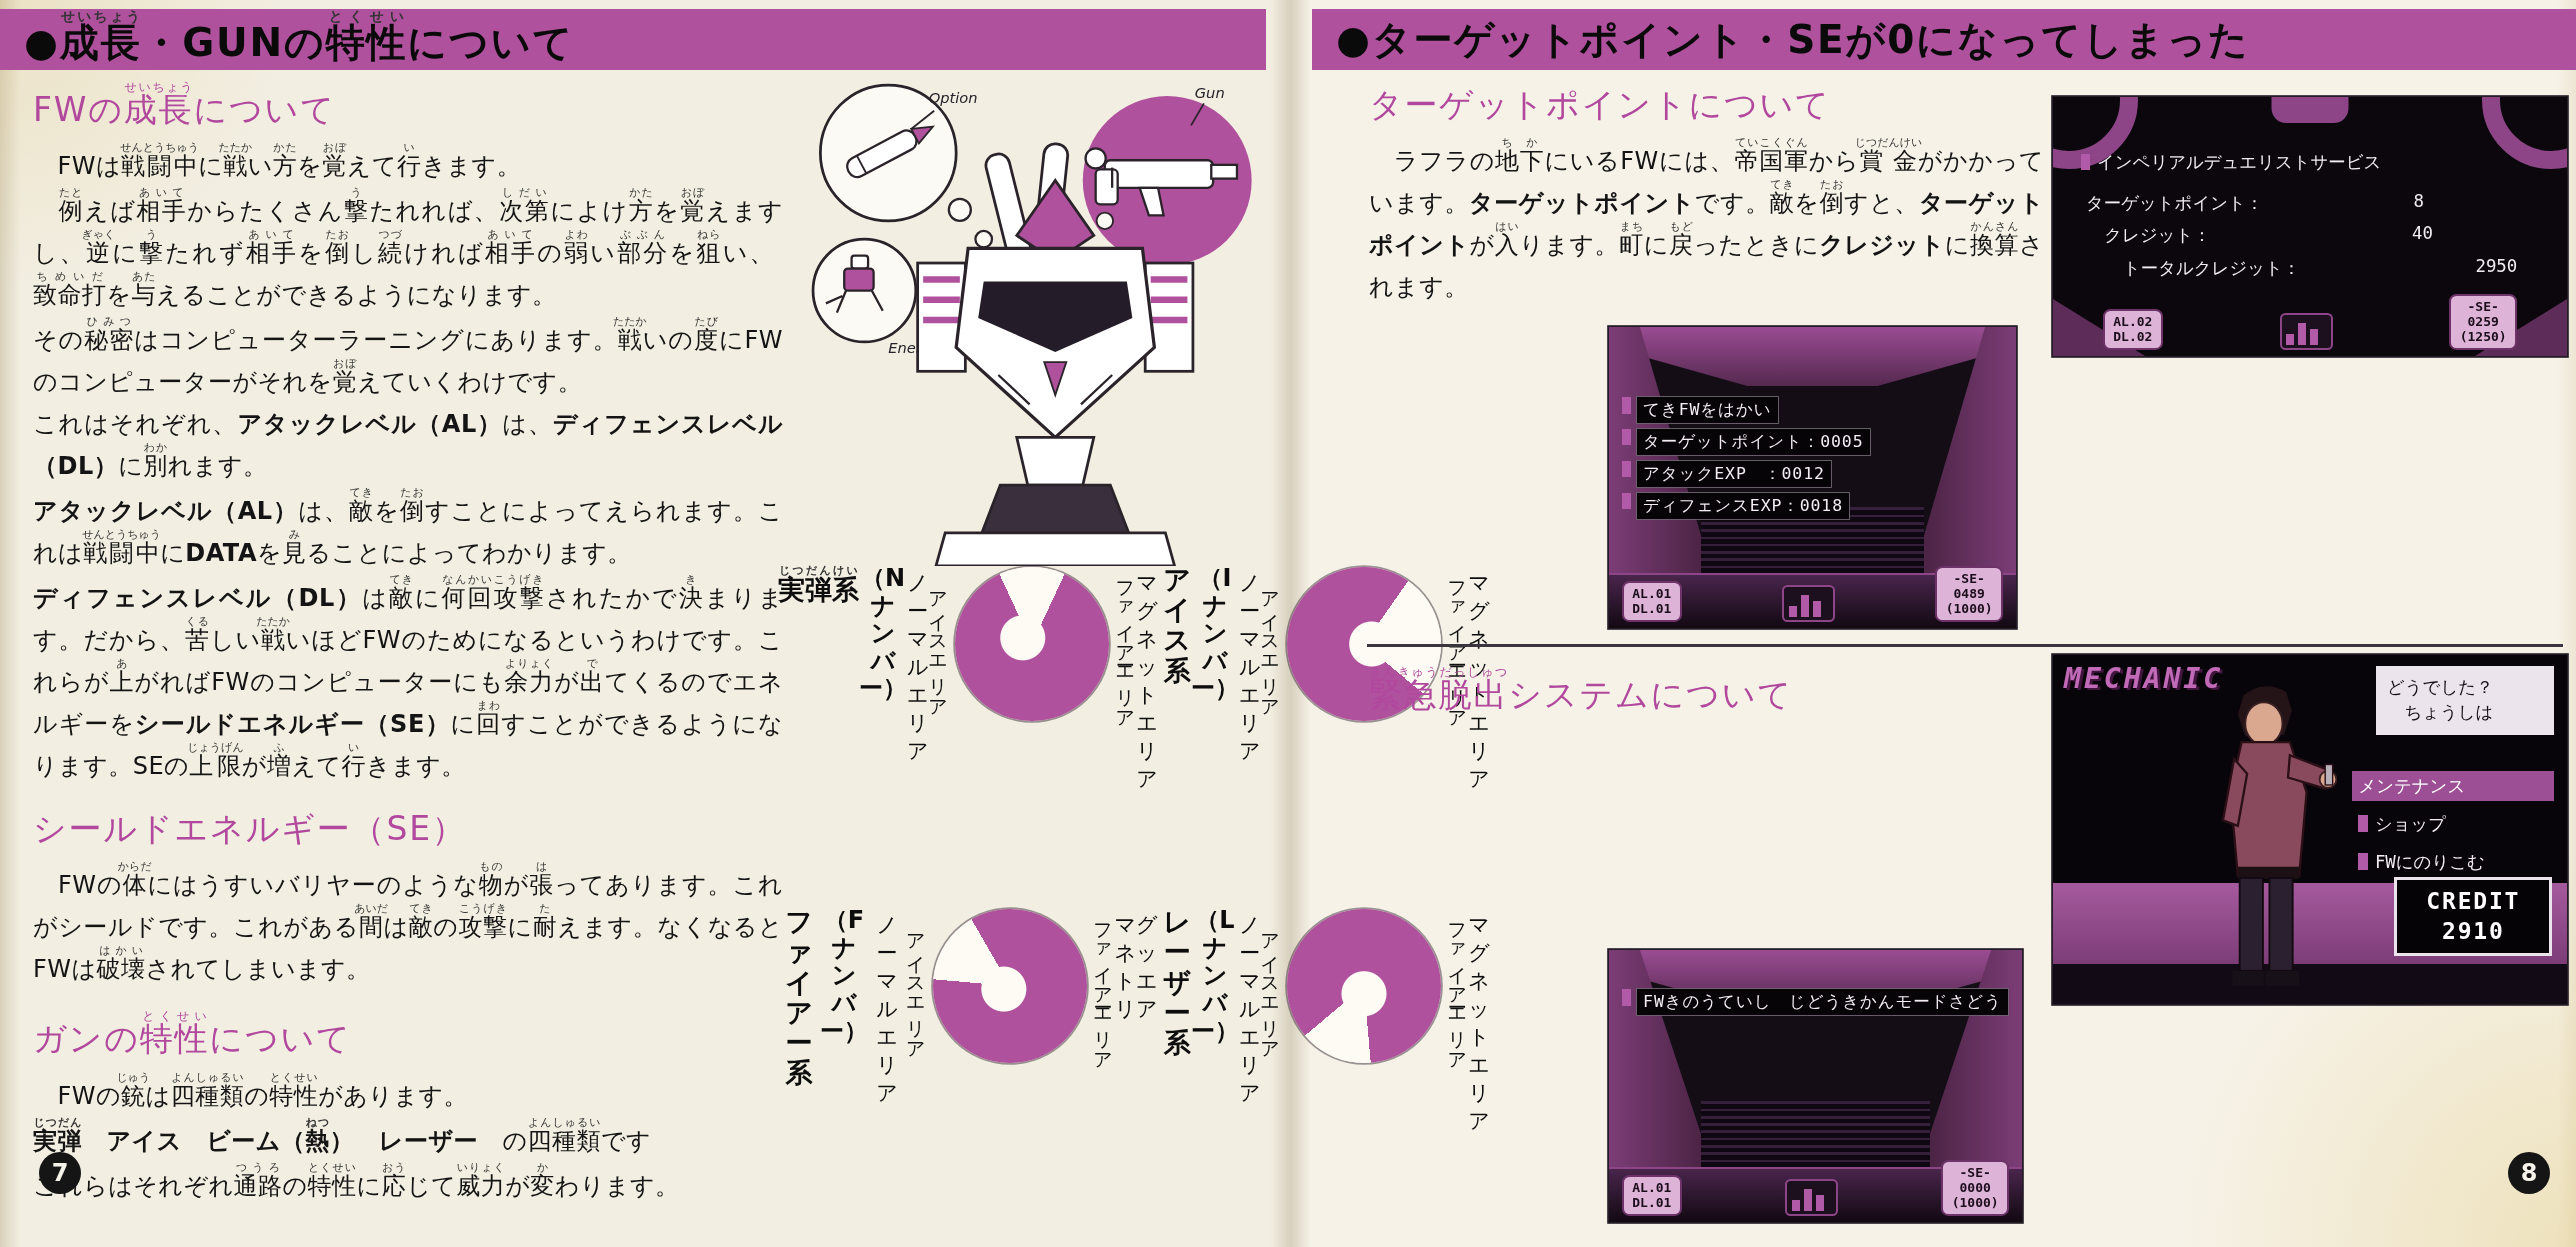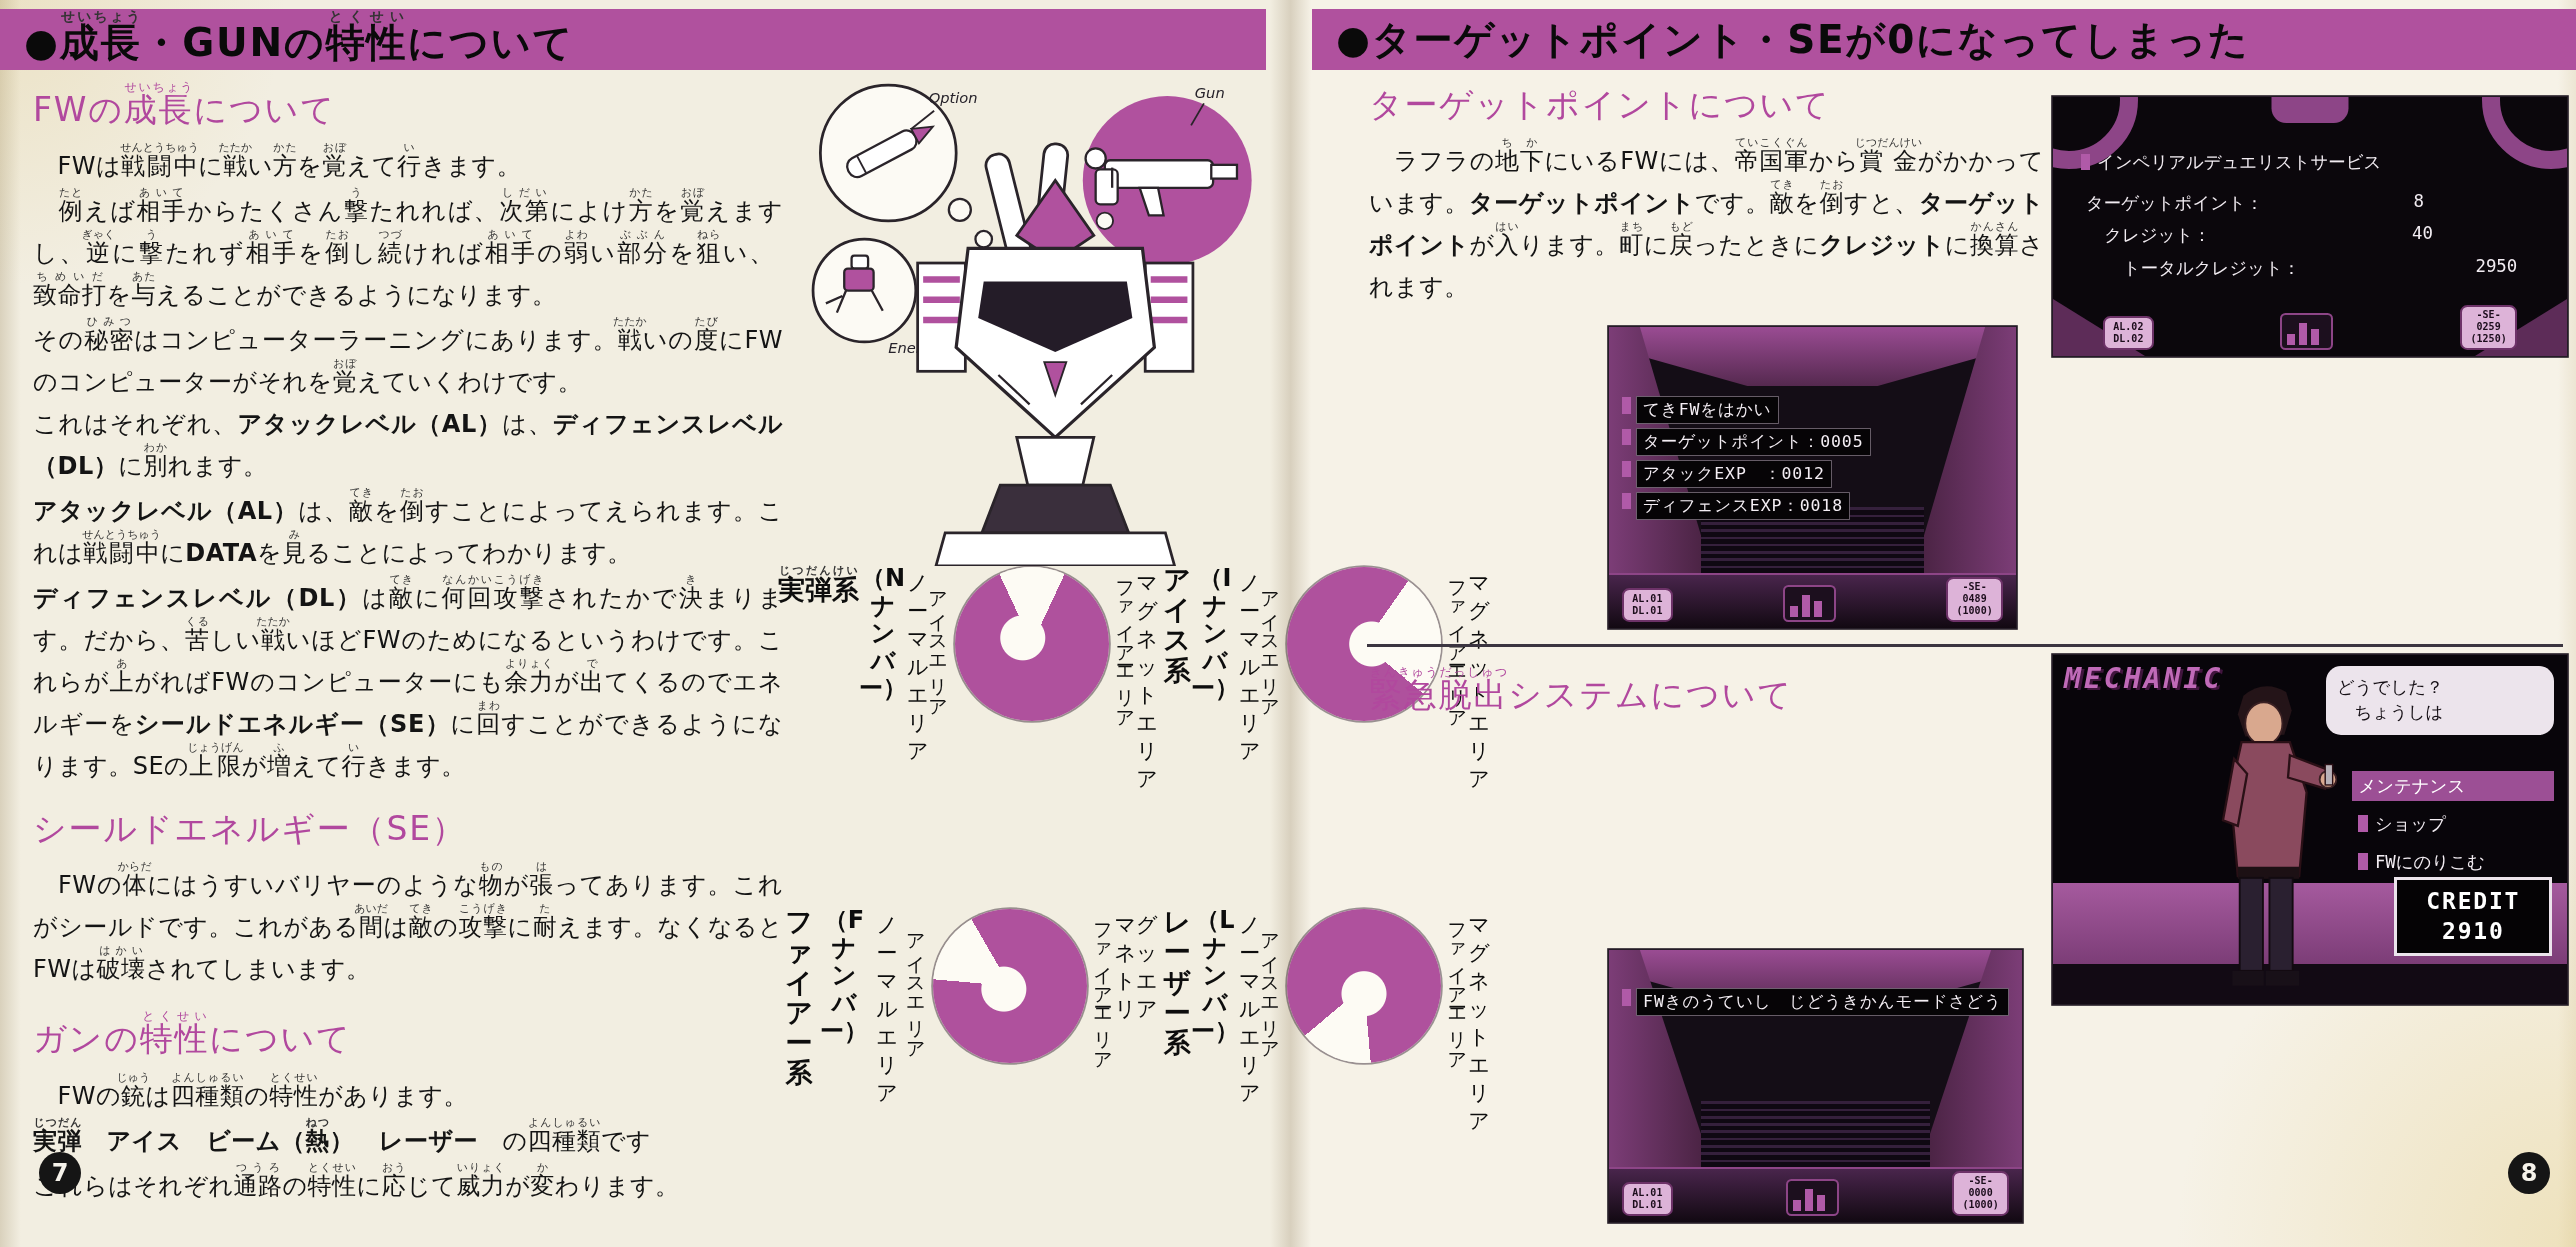--- a/index.html
+++ b/index.html
@@ -65,21 +65,21 @@
   .circle{width:154px;height:154px;border-radius:50%;background-color:var(--accent);box-shadow:0 0 0 1.8px rgba(40,25,40,.45)}
   .c-n{background:radial-gradient(circle at 44% 46%, #fdfbf4 0 22px, rgba(0,0,0,0) 23px),conic-gradient(from -25deg, #fdfbf4 0 50deg, #af519d 50deg 360deg)}
   .c-i{background:radial-gradient(circle at 55% 50%, #fdfbf4 0 22px, rgba(0,0,0,0) 23px),conic-gradient(from 35deg, #fdfbf4 0 95deg, #af519d 95deg 360deg)}
   .c-f{background:radial-gradient(circle at 46% 52%, #fdfbf4 0 22px, rgba(0,0,0,0) 23px),conic-gradient(from -85deg, #fdfbf4 0 55deg, #af519d 55deg 360deg)}
   .c-l{background:radial-gradient(circle at 50% 55%, #fdfbf4 0 22px, rgba(0,0,0,0) 23px),conic-gradient(from 175deg, #fdfbf4 0 55deg, #af519d 55deg 360deg)}
   
   .shot{position:absolute;background:#140d16;overflow:hidden;box-shadow:0 0 0 1.8px #241c26}
   .chip{display:inline-block;width:9.2px;height:16.5px;background:#b05aa8;flex:0 0 auto}
   .pnl{
     background:#ddb3d8;border:2.8px solid #6d3268;border-radius:7.3px;color:#1c0d1c;
-    font-family:var(--mono);font-weight:bold;text-align:center;line-height:1.18;padding:2.8px 8.3px;font-size:10px;margin-top:7px;
+    font-family:var(--mono);font-weight:bold;text-align:center;line-height:1.18;padding:2.8px 8.3px;font-size:13px;margin-top:7px;
   }
   .gauge{width:53px;height:37px;background:#1c0f1e;border:2.8px solid #8d4587;border-radius:5.5px;display:flex;align-items:flex-end;gap:3.7px;padding:2.8px 4.6px}
   .gauge i{display:block;width:8.3px;background:#b05aa8}
   .gauge i:nth-child(1){height:11px}.gauge i:nth-child(2){height:22px}.gauge i:nth-child(3){height:15.6px}
   .hud-row{position:absolute;left:0;right:0;bottom:6.4px;display:flex;justify-content:space-between;align-items:flex-end;padding:0 13px;z-index:4}
   
   .cp-top{position:absolute;top:0;left:0;right:0;height:59px;background:linear-gradient(#9a4c93,#55294f);clip-path:polygon(0 0,100% 0,100% 34%,66% 100%,34% 100%,0 34%)}
   .cp-strut{position:absolute;top:0;bottom:55px;width:103px}
   .cp-strut-l{left:0;background:linear-gradient(90deg,#7c3d77,#46213f);clip-path:polygon(0 0,30% 0,100% 100%,0 100%)}
   .cp-strut-r{right:0;background:linear-gradient(270deg,#7c3d77,#46213f);clip-path:polygon(70% 0,100% 0,100% 100%,0 100%)}
@@ -104,21 +104,21 @@
   .corner{position:absolute;bottom:0;width:92px;height:57px;background:#5d2c58}
   .corner-l{left:0;clip-path:polygon(0 0,0 100%,100% 100%)}
   .corner-r{right:0;clip-path:polygon(100% 0,100% 100%,0 100%)}
   .hud-row-svc{padding:0 50px}
   
   .mech{background:#08050a}
   .mech-floor{position:absolute;left:0;right:0;bottom:40px;height:81px;background:linear-gradient(#a55a9e,#7c3d77)}
   .mech-ground{position:absolute;left:0;right:0;bottom:0;height:40px;background:#120a14}
   .mech-logo{position:absolute;top:7.3px;left:11px;font-family:var(--mono);font-weight:bold;font-style:italic;font-size:28.4px;color:#c06ab8;letter-spacing:2.8px;text-shadow:2.8px 1.8px 0 #41153e;z-index:2}
   .mech-man{position:absolute;left:134px;top:24px;width:150px;height:316px;z-index:2}
-  .mech-dialog{position:absolute;right:13px;top:11px;width:228px;background:#ece4ec;color:#161016;font-family:var(--mono);font-size:17.4px;padding:9.2px 11px;border-radius:15px;line-height:1.45;z-index:3}
+  .mech-dialog{position:absolute;right:13px;top:11px;width:178px;background:#ece4ec;color:#161016;font-family:var(--mono);font-size:17.4px;padding:9.2px 11px;border-radius:0;line-height:1.45;z-index:3}
   .mech-dialog .indent{padding-left:1em}
   .mech-menu{position:absolute;right:13px;top:116px;width:202px;display:flex;flex-direction:column;gap:8.3px;font-family:var(--mono);font-size:17.4px;color:#f2ecf2;z-index:3}
   .mi{display:flex;align-items:center;gap:7.3px;padding:2.8px 6.4px}
   .mi-sel{background:#9c4f95;color:#fff}
   .mech-credit{position:absolute;right:14.7px;bottom:48px;width:158px;border:3.7px solid #ece4ec;background:#050305;color:#fff;font-family:var(--mono);font-weight:bold;font-size:23px;text-align:center;padding:6.4px 3.7px;letter-spacing:1.8px;line-height:1.3;z-index:3}
 </style>
 </head>
 <body>
 
 <div class="spread">

